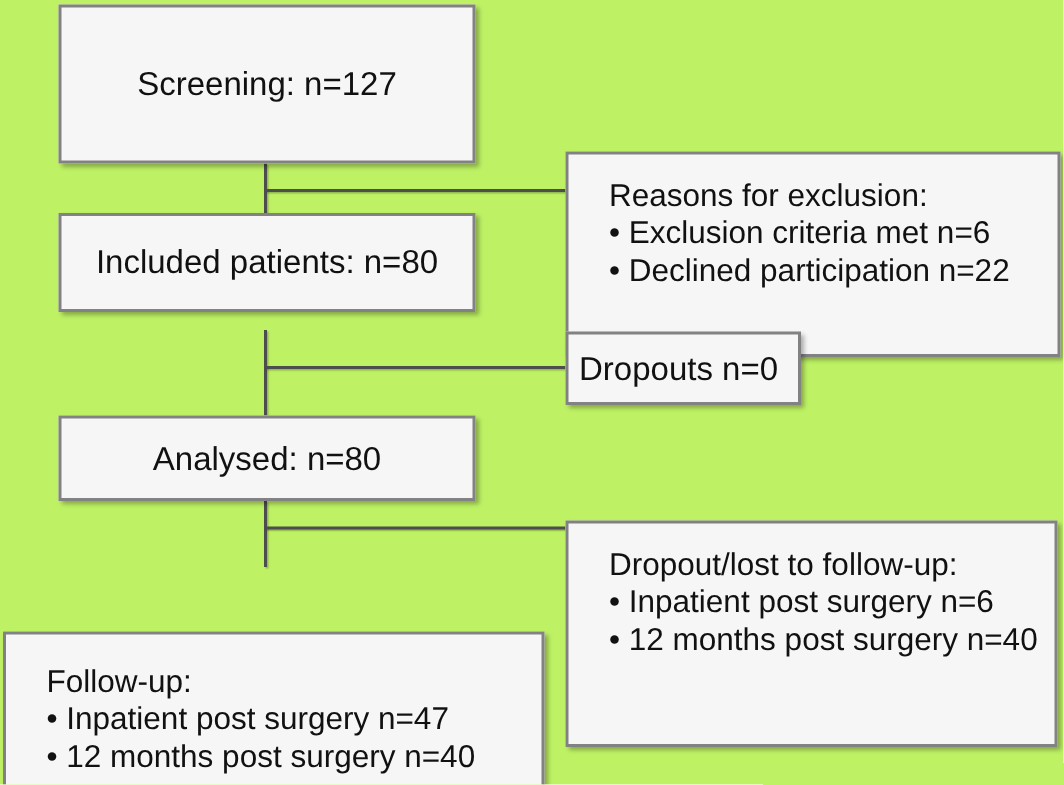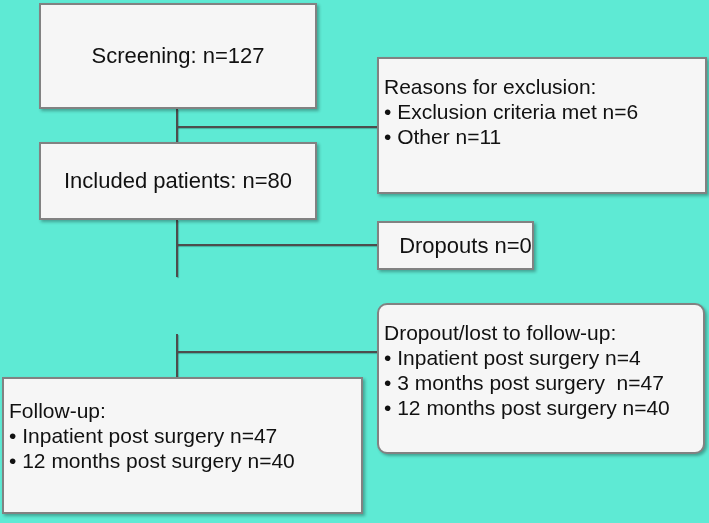--- a/index.html
+++ b/index.html
@@ -5,47 +5,48 @@
   * { margin: 0; padding: 0; box-sizing: border-box; }
   html, body { background: #ffffff; }
   body {
     font-family: "Liberation Sans", "DejaVu Sans", sans-serif;
     color: #111111;
   }
   .canvas {
     position: relative;
     width: 709px;
     height: 523px;
-    background: #5eead4;
+    background: #bef264;
     overflow: hidden;
   }
   .box {
     position: absolute;
     background: #f6f6f6;
     border: 2px solid #828282;
     box-shadow: 2px 2px 3px rgba(0,0,0,0.30);
     font-size: 22px;
     color: #111111;
   }
   .box.center {
     display: flex;
     align-items: center;
     justify-content: center;
     text-align: center;
   }
   .box.left-center {
     display: flex;
     align-items: center;
-    justify-content: center;
-    padding-left: 20px;
+    justify-content: flex-start;
+    padding-left: 7px;
   }
   .box.list {
-    padding: 15px 8px 8px 5px;
+    padding: 15px 8px 8px 27px;
     font-size: 21px;
     line-height: 25px;
+    margin-top: 44px;
   }
   .box .line-text { white-space: pre-wrap; }
   .connector {
     position: absolute;
     background: #4d4d4d;
     box-shadow: 1px 1px 1px rgba(0,0,0,0.25);
   }
   .connector.v { width: 2px; }
   .connector.h { height: 2px; }
 </style>
@@ -60,41 +61,43 @@
   <div class="connector v" style="left:176px; top:220px; height:57px;"></div>
   <div class="connector h" style="left:177px; top:244px; width:200px;"></div>
 
   <div class="connector v" style="left:176px; top:334px; height:44px;"></div>
   <div class="connector h" style="left:177px; top:351px; width:200px;"></div>
 
   <div class="box center" style="left:39px; top:3px; width:278px; height:106px;">
     <span class="line-text">Screening: n=127</span>
   </div>
 
-  <div class="box center" style="left:39px; top:142px; width:278px; height:78px;">
+  <div class="box center" style="left:39px; top:142px; width:278px; height:66px;">
     <span class="line-text">Included patients: n=80</span>
   </div>
 
+  <div class="box center" style="left:39px; top:277px; width:278px; height:57px;">
+    <span class="line-text">Analysed: n=80</span>
+  </div>
 
   <div class="box list" style="left:2px; top:377px; width:361px; height:137px; padding-top:19px;">
     <div class="line-text">Follow-up:</div>
     <div class="line-text">• Inpatient post surgery n=47</div>
     <div class="line-text">• 12 months post surgery n=40</div>
   </div>
 
   <div class="box list" style="left:377px; top:57px; width:330px; height:137px;">
     <div class="line-text">Reasons for exclusion:</div>
     <div class="line-text">• Exclusion criteria met n=6</div>
-    <div class="line-text">• Other n=11</div>
+    <div class="line-text">• Declined participation n=22</div>
   </div>
 
   <div class="box left-center" style="left:377px; top:221px; width:157px; height:49px;">
     <span class="line-text">Dropouts n=0</span>
   </div>
 
-  <div class="box list" style="left:377px; top:303px; width:328px; height:151px;border-radius:10px;">
+  <div class="box list" style="left:377px; top:303px; width:328px; height:151px;">
     <div class="line-text">Dropout/lost to follow-up:</div>
-    <div class="line-text">• Inpatient post surgery n=4</div>
-    <div class="line-text">• 3 months post surgery  n=47</div>
+    <div class="line-text">• Inpatient post surgery n=6</div>
     <div class="line-text">• 12 months post surgery n=40</div>
   </div>
 
 </div>
 
 </body></html>

